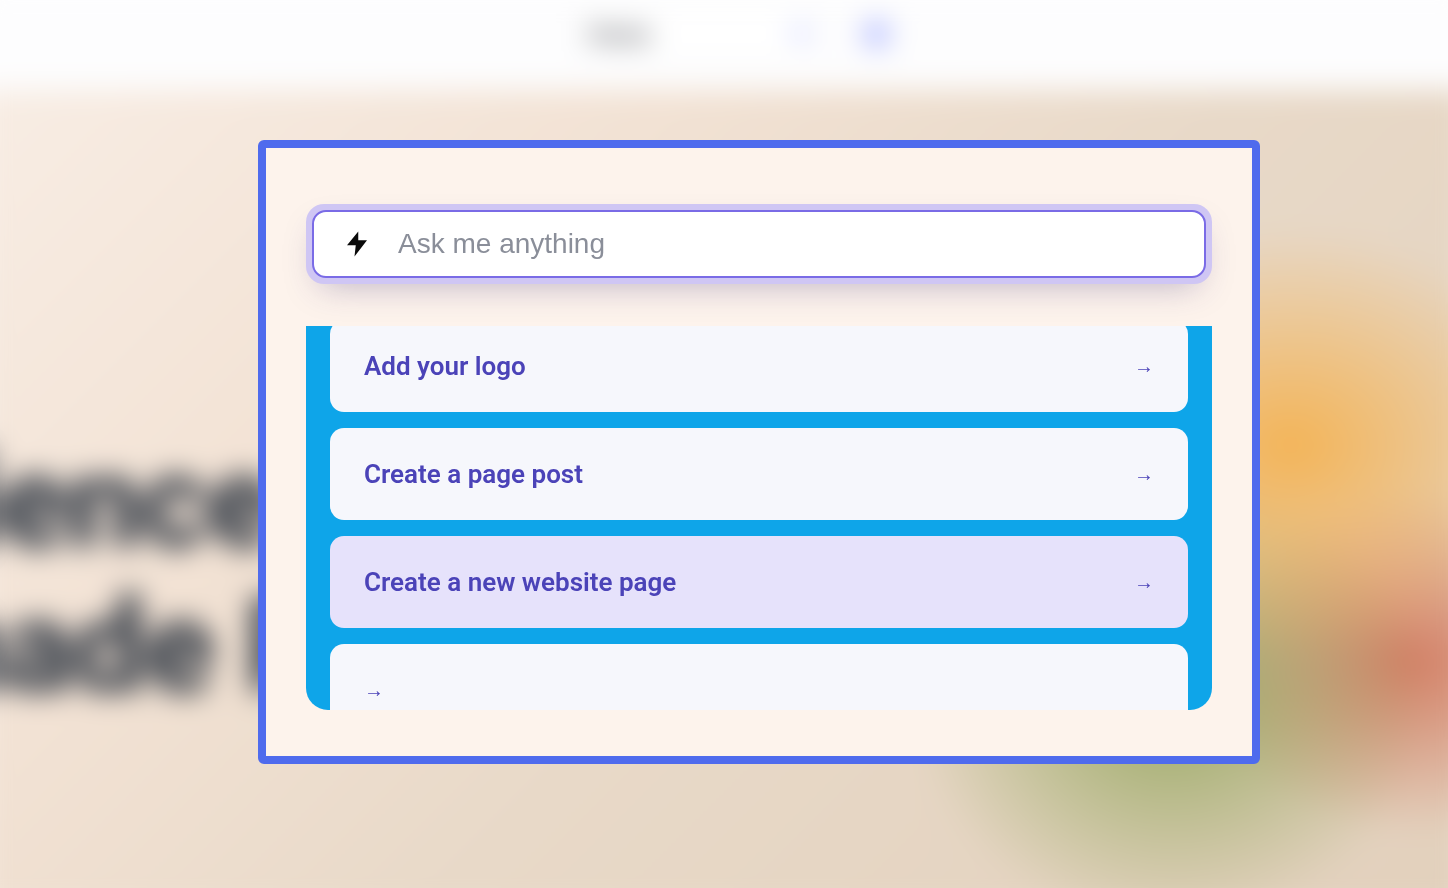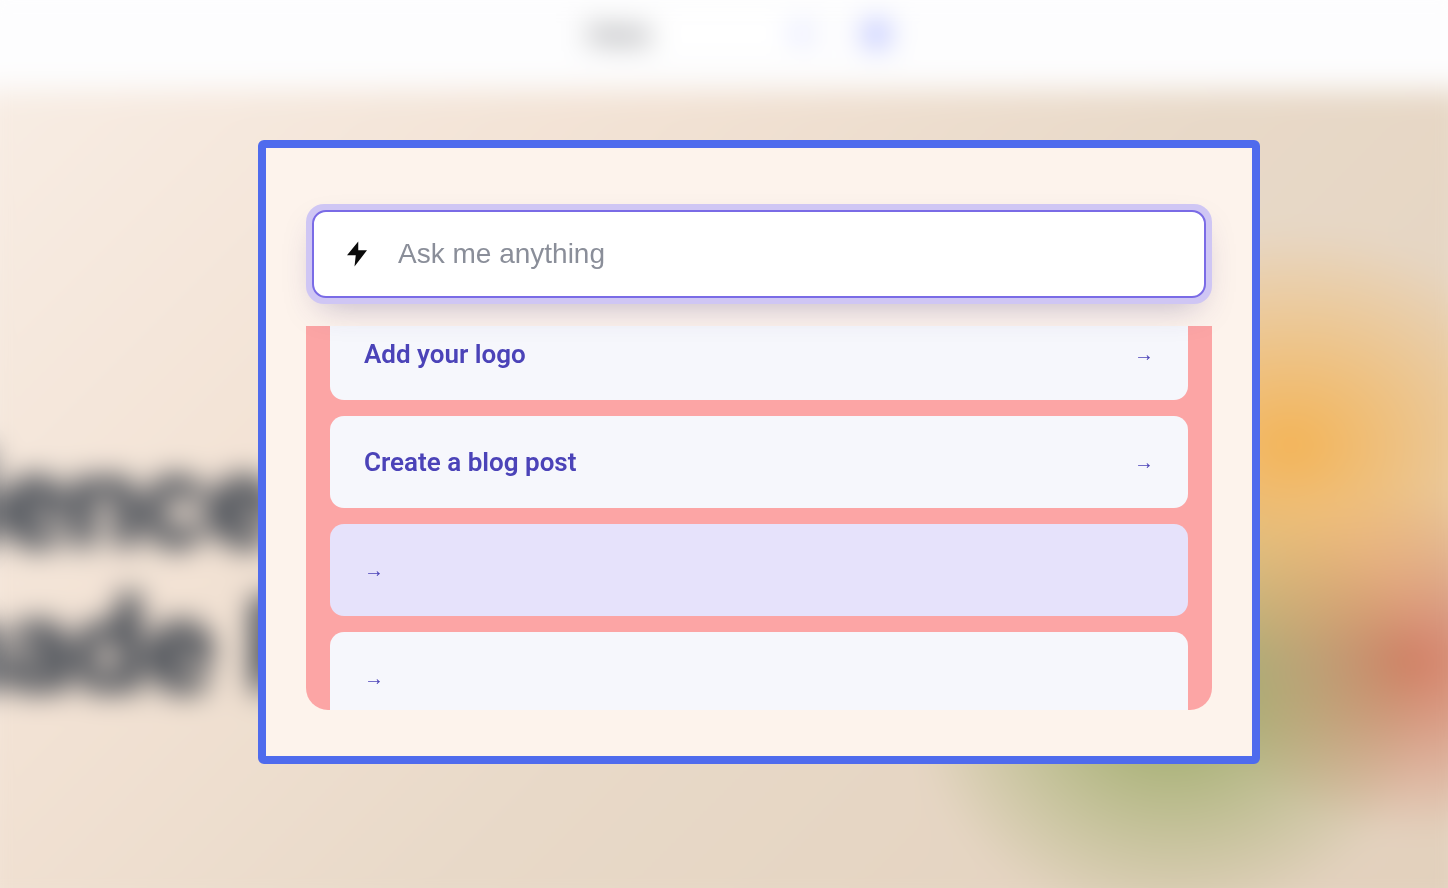--- a/index.html
+++ b/index.html
@@ -61,41 +61,41 @@
     .ask-wrap {
       position:absolute;
       left:40px; right:40px; top:56px;
       border-radius:18px;
       padding:6px;
       background:#cfc6f4;
       box-shadow: 0 14px 34px -14px rgba(60,50,120,.35);
     }
     .ask {
       display:flex; align-items:center;
-      height:88px;
+      height:68px;
       background:#fff;
       border:2px solid #7a6be6;
       border-radius:14px;
       padding:0 28px;
     }
     .bolt { width:30px; height:30px; margin-right:26px; color:#0a0a0a; flex:none; }
     .ask input {
       flex:1; border:0; outline:0; font-size:28px; font-weight:500; color:#222;
       background:transparent;
     }
     .ask input::placeholder { color:#8a8e99; }
 
     
     .panel {
       position:absolute;
       left:40px; right:40px; top:178px;
       bottom:46px;
-      background:#fca5a5;
+      background:#0ea5e9;
       border-radius:0 0 22px 22px;
-      padding:4px 24px 22px;
+      padding:16px 24px 22px;
       overflow:hidden;
     }
     .list { display:flex; flex-direction:column; gap:16px; margin-top:-22px; }
     .item {
       display:flex; align-items:center; justify-content:space-between;
       height:92px;
       padding:0 34px 0 34px;
       border-radius:14px;
       background:#f6f7fc;
       color:#4b43b8;
@@ -131,24 +131,25 @@
 
 <div class="frame">
 
   <div class="panel">
     <div class="list">
       <div class="item">
         <span>Add your logo</span>
         <span class="arrow">→</span>
       </div>
       <div class="item">
-        <span>Create a blog post</span>
+        <span>Create a page post</span>
         <span class="arrow">→</span>
       </div>
       <div class="item selected">
+        <span>Create a new website page</span>
         <span class="arrow">→</span>
       </div>
       <div class="item">
         <span class="arrow">→</span>
       </div>
     </div>
   </div>
 
   <div class="ask-wrap">
     <div class="ask">

